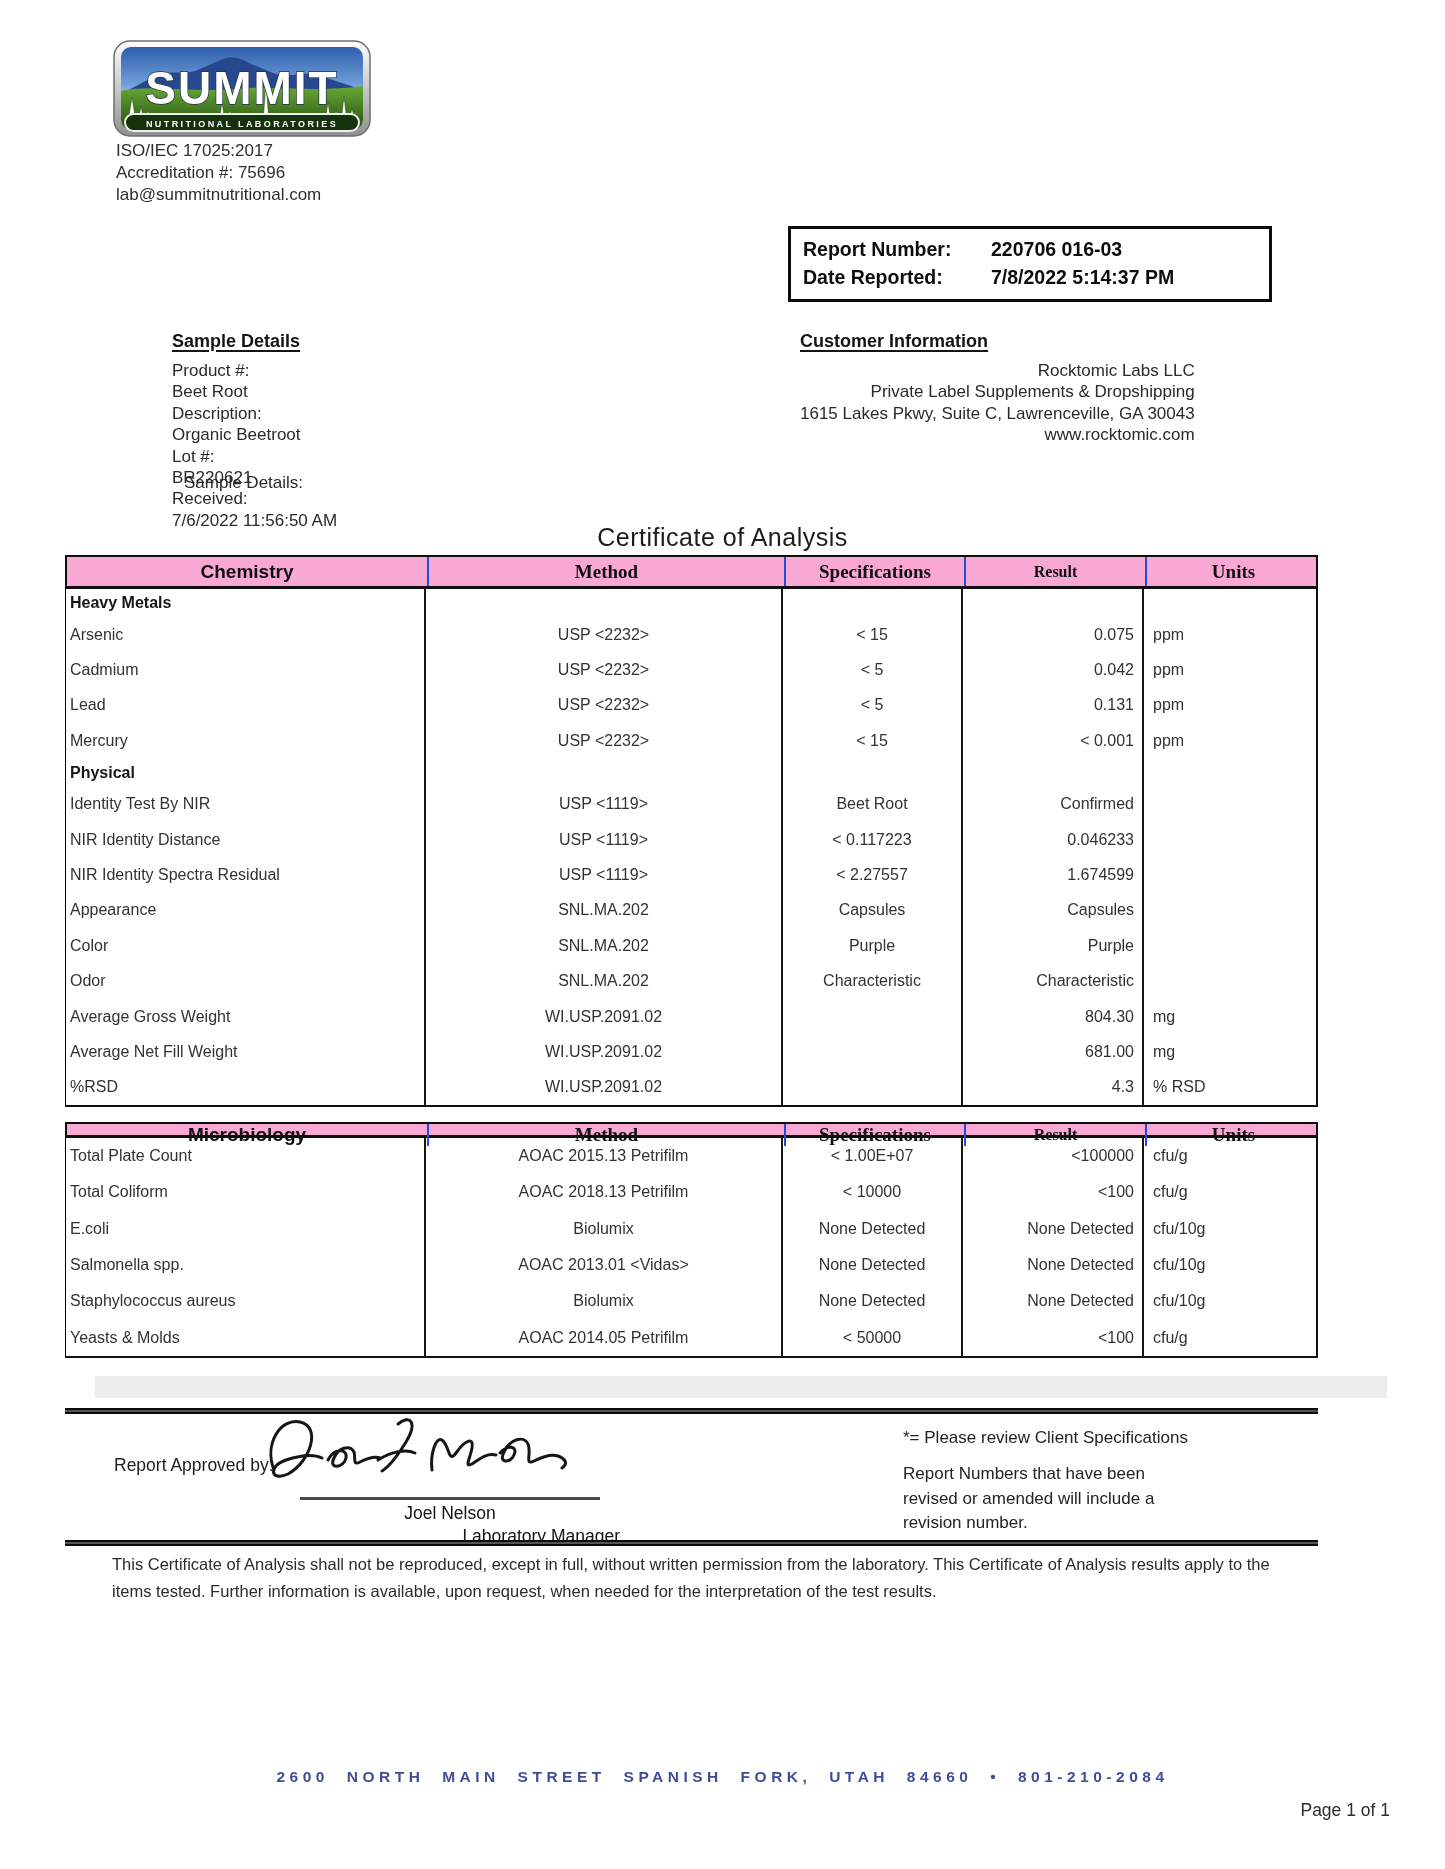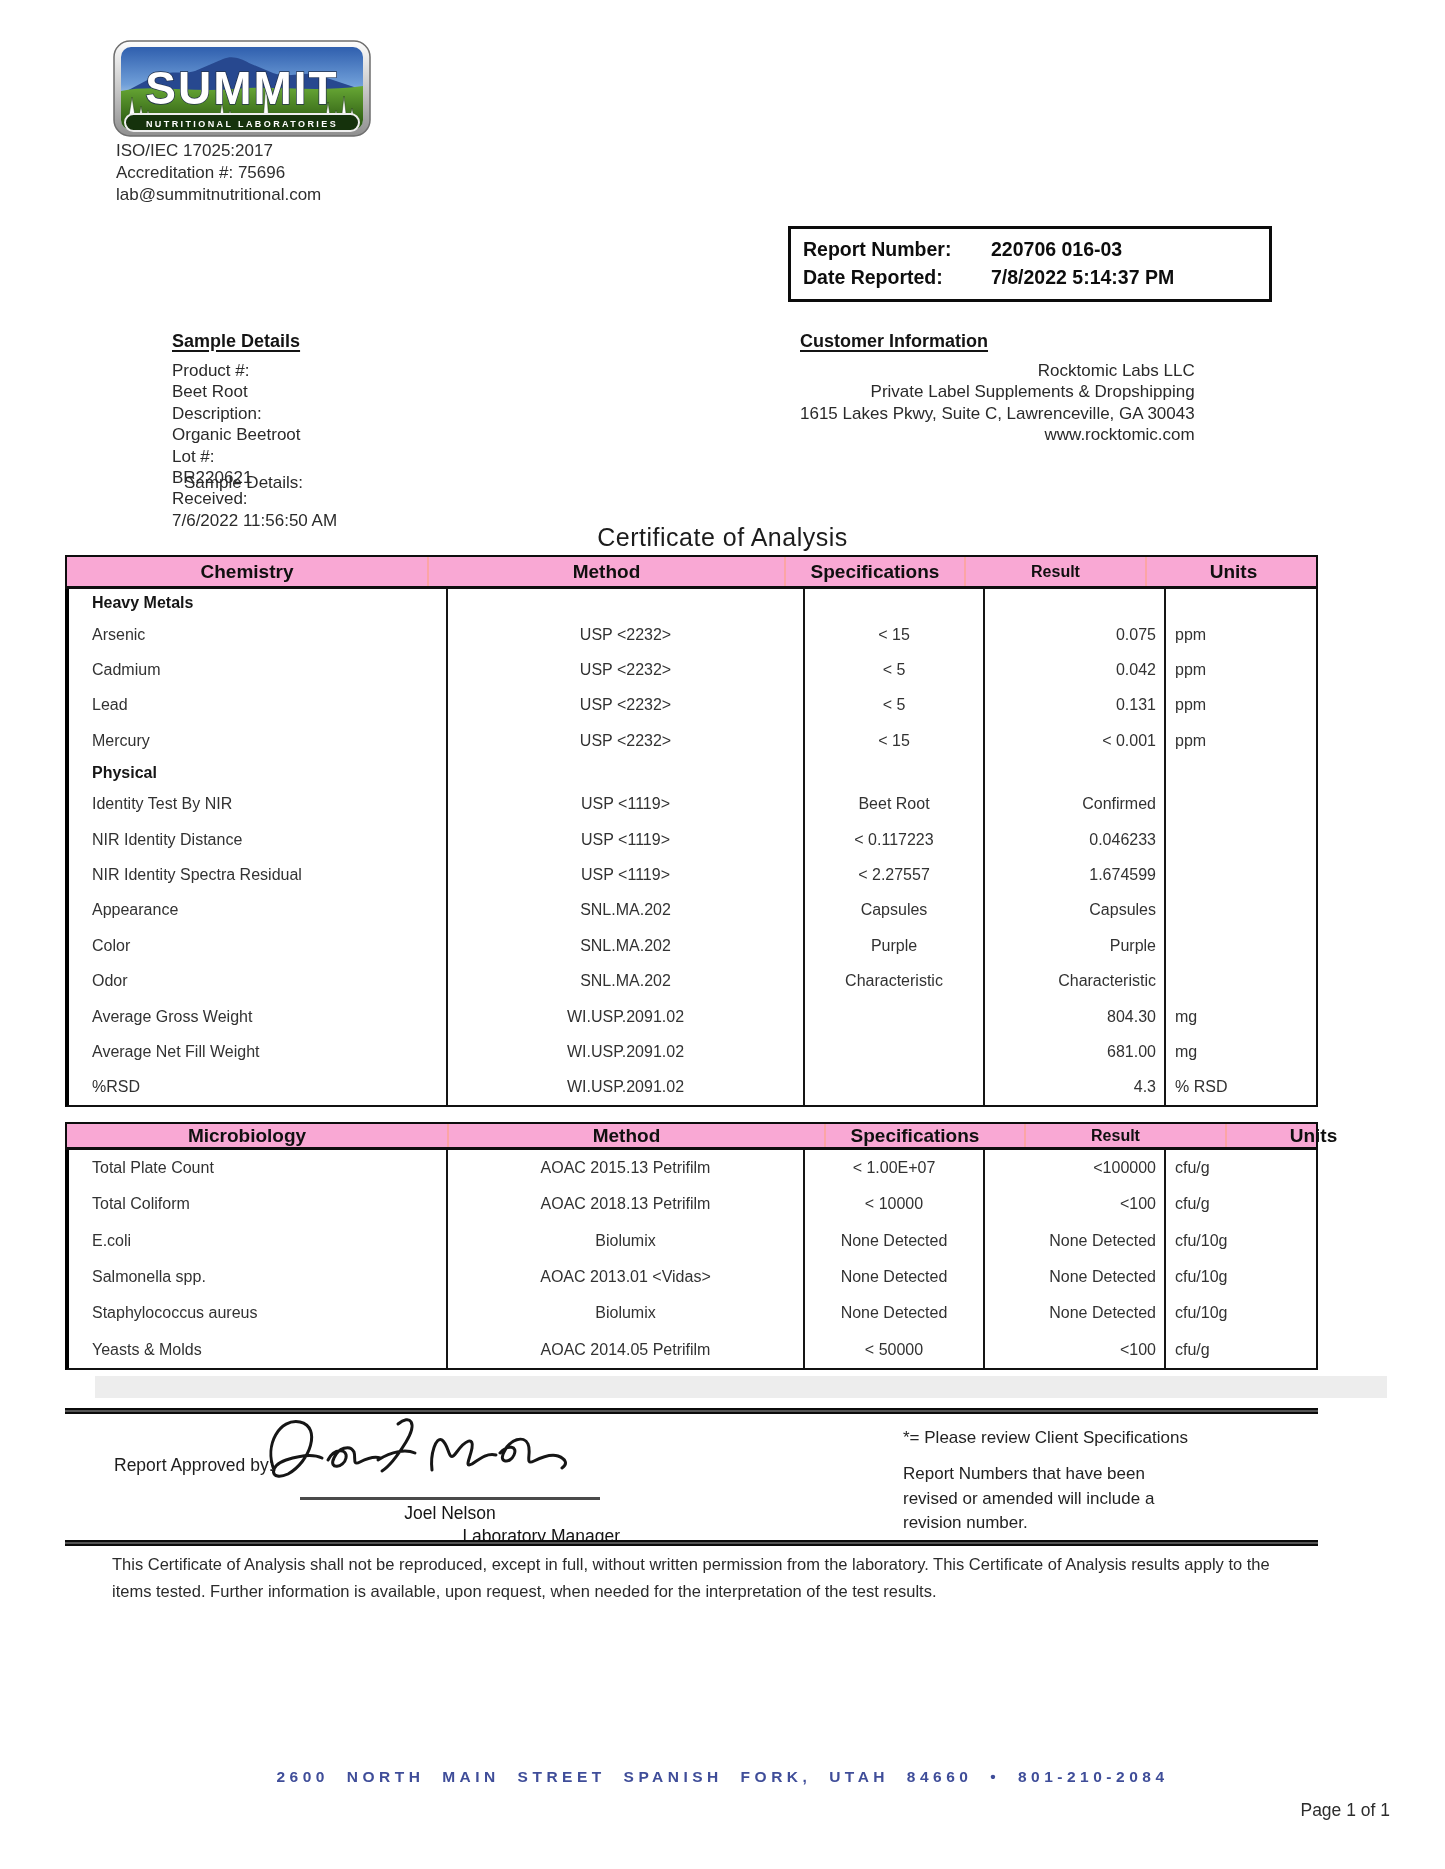--- a/index.html
+++ b/index.html
@@ -40,22 +40,22 @@
 
   
   .tbl { position:absolute; left:65px; width:1253px; }
   .thead {
     display:grid; grid-template-columns:360px 357px 180px 181px 175px;
     border:2.5px solid #0e0e0e; border-bottom:3.5px solid #0e0e0e;
     align-items:center; background:#f9a8d4;
   }
   .thead .th { text-align:center; font-weight:bold; color:#101010; font-size:19px; }
   .thead .th.result-h { font-size:16px; }
-  .thead .th + .th { border-left:2px solid #fca5a5; align-self:stretch; display:flex; align-items:center; justify-content:center; }
-  .tbody { border-left:4px solid #000000; border-right:2px solid #111; border-bottom:2.5px solid #111;padding-left:19px; }
+  .thead .th + .th { border-left:2px solid #1d4ed8; align-self:stretch; display:flex; align-items:center; justify-content:center;font-family:Liberation Serif, serif; }
+  .tbody { border-left:1px solid #000000; border-right:2px solid #111; border-bottom:2.5px solid #111; }
   .trow { display:grid; grid-template-columns:358px 357px 180px 181px 173px; align-items:center; }
   .trow .td { height:100%; display:flex; align-items:center; font-size:16px; color:#323232; }
   .trow .td.c1 { padding-left:4px; }
   .trow .td.c2 { justify-content:center; }
   .trow .td.c3 { justify-content:center; }
   .trow .td.c4 { justify-content:flex-end; padding-right:8px; }
   .trow .td.c5 { padding-left:9px; }
   .trow .td + .td { border-left:2px solid #151515; }
   .trow.section-row { height:28px; }
   .trow.section-row .td.c1 { font-weight:bold; color:#161616; }
@@ -298,21 +298,21 @@
           <div class="td c1">%RSD</div>
           <div class="td c2">WI.USP.2091.02</div>
           <div class="td c3"></div>
           <div class="td c4">4.3</div>
           <div class="td c5">% RSD</div>
         </div>
       </div>
   </div>
 
   <div class="tbl" style="top:1122px;">
-    <div class="thead" style="height:28px;gap:20px;">
+    <div class="thead" style="height:16px;">
       <div class="th">Microbiology</div>
       <div class="th">Method</div>
       <div class="th">Specifications</div>
       <div class="th result-h">Result</div>
       <div class="th">Units</div>
     </div>
     <div class="tbody" id="micro-body">
         <div class="trow micro-row">
           <div class="td c1">Total Plate Count</div>
           <div class="td c2">AOAC 2015.13 Petrifilm</div>

